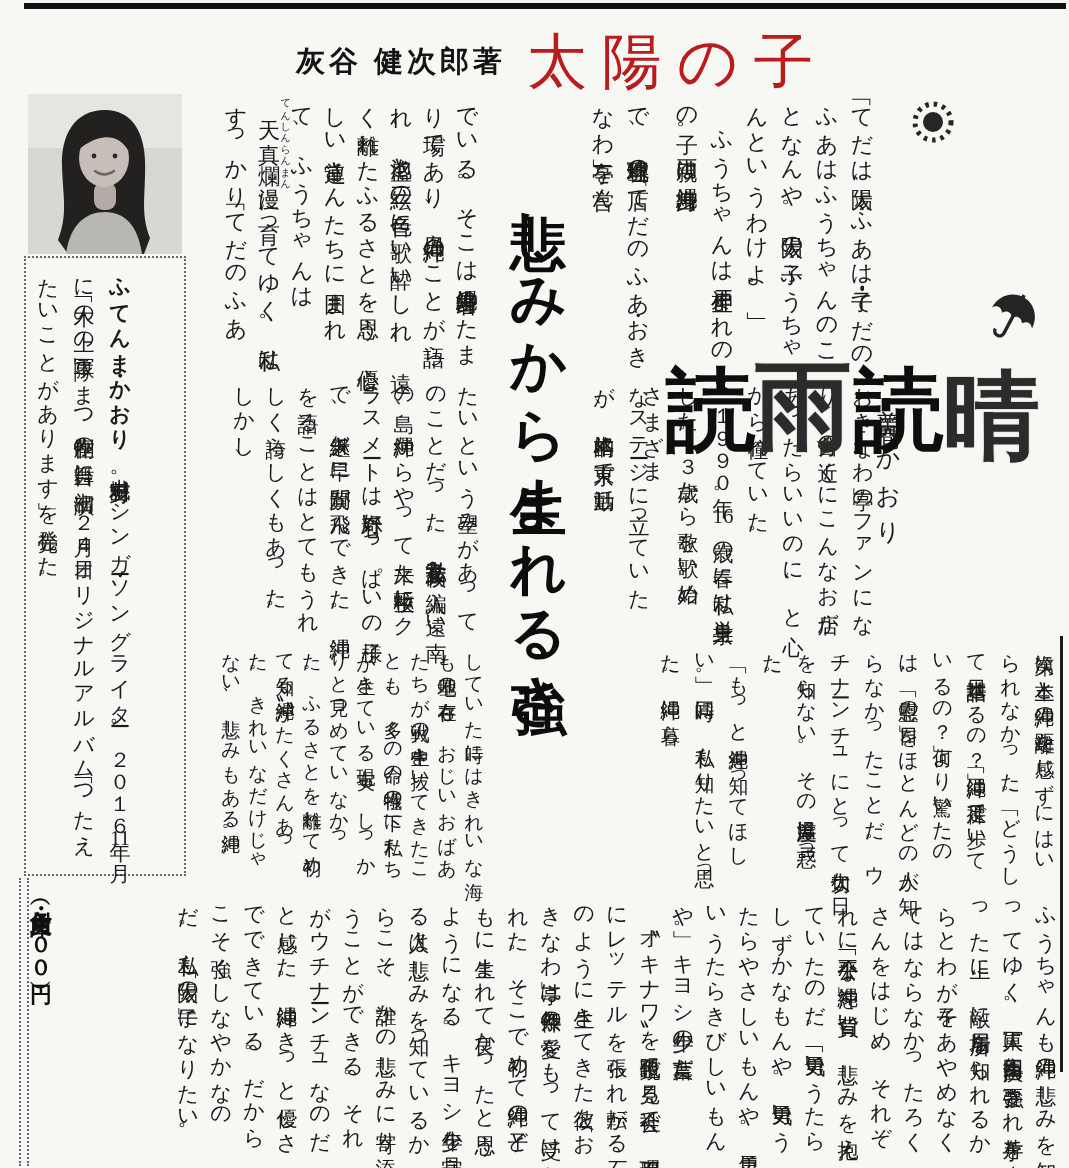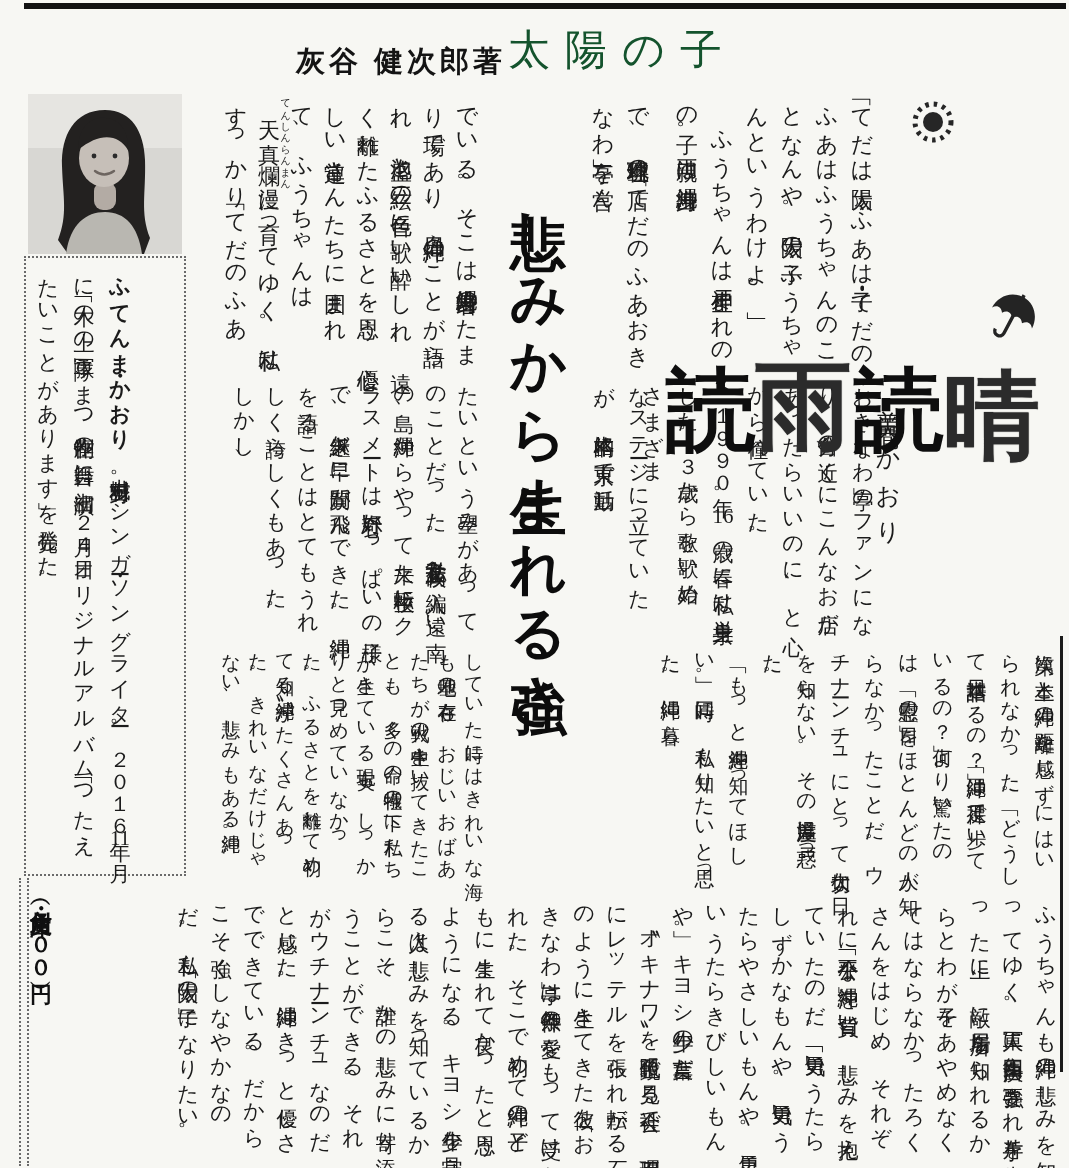--- a/index.html
+++ b/index.html
@@ -11,21 +11,21 @@
   }
   .abs{position:absolute;}
   .vt{writing-mode:vertical-rl;text-orientation:mixed;}
   .tcy{text-combine-upright:all;}
   ruby rt{font-size:10px;letter-spacing:0;}
   
   .top-rule{left:24px;top:3px;width:1042px;height:6px;background:#121212;}
   
   .author-line{left:296px;top:42px;font-family:"Liberation Sans","DejaVu Sans",sans-serif;
     font-weight:bold;font-size:29px;letter-spacing:4px;color:#141414;}
-  .book-title{left:508px;top:22px;font-size:42px;letter-spacing:15px;color:#14532d;}
+  .book-title{left:527px;top:22px;font-size:60px;letter-spacing:15px;color:#b91c1c;}
   
   .logo{left:933px;top:93px;width:108px;height:392px;display:flex;flex-direction:column;
     align-items:center;justify-content:space-between;}
   .logo-big{font-family:"Liberation Sans","DejaVu Sans",sans-serif;font-weight:900;
     font-size:96px;line-height:96px;color:#2b2b2b;
     text-shadow:0 0 1px #2b2b2b;}
   .logo-small{font-size:90px;line-height:92px;font-weight:600;color:#0e0e0e;}
   .sun-icon{left:910px;top:99px;width:46px;height:46px;z-index:0;}
   .umbrella-icon{left:986px;top:290px;width:52px;height:56px;transform:rotate(28deg);z-index:3;}
   .logo .glyph{position:relative;z-index:2;}

